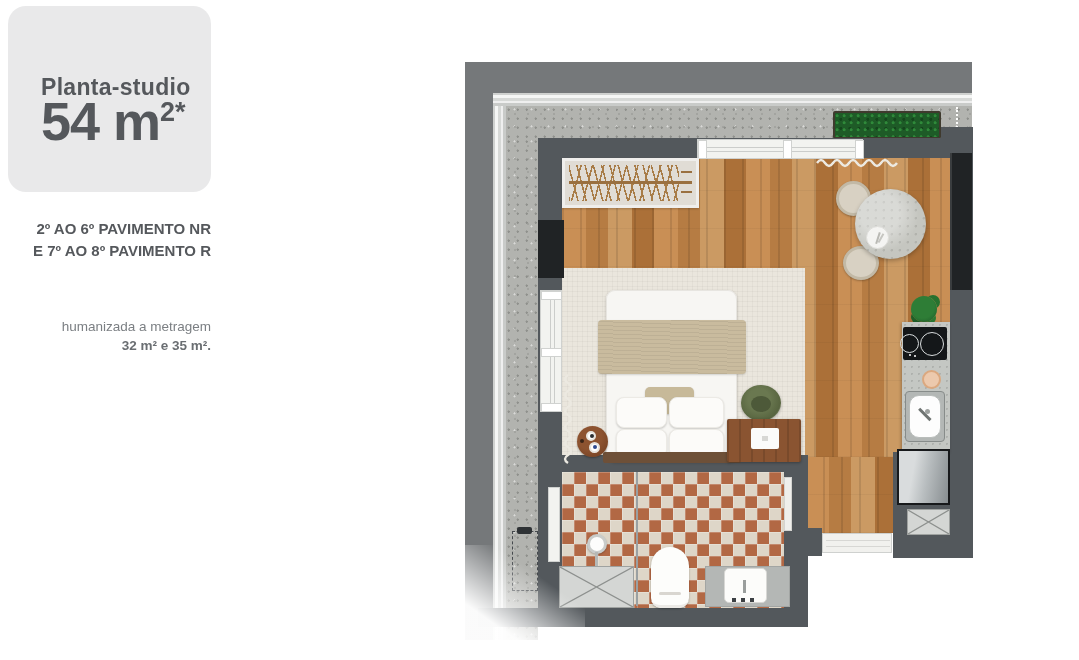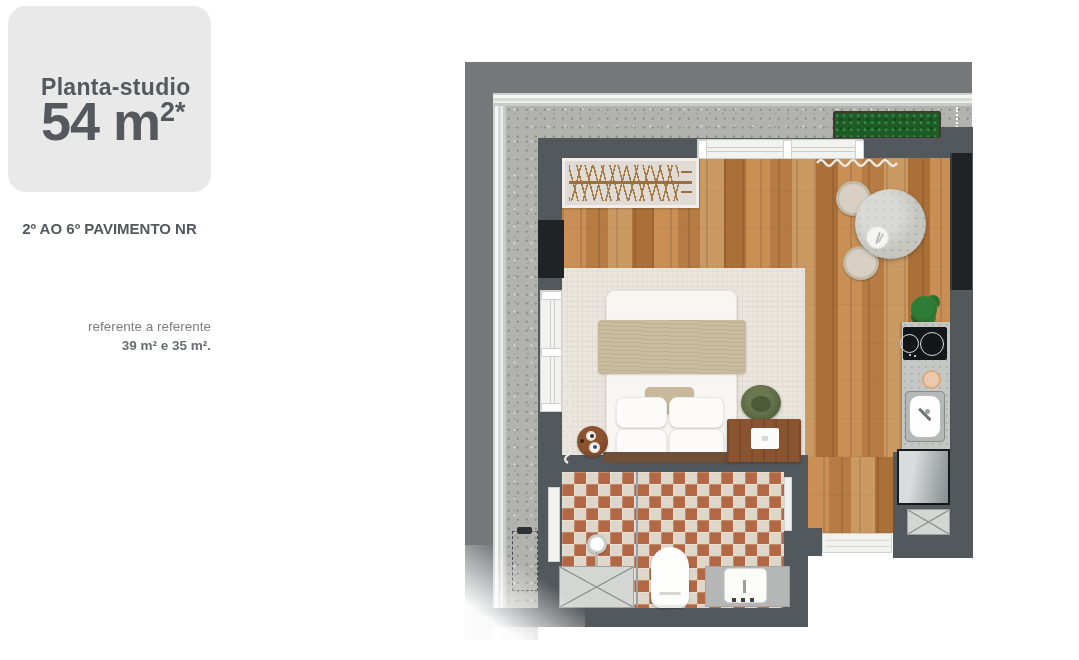--- a/index.html
+++ b/index.html
@@ -5,21 +5,21 @@
   html,body{margin:0;padding:0;background:#fff;}
   .stage{position:relative;width:1079px;height:660px;background:#fff;overflow:hidden;
          font-family:"Liberation Sans",sans-serif;}
   .abs{position:absolute;}
 
   
   .card{left:8px;top:6px;width:203px;height:186px;background:var(--card-bg);border-radius:18px;}
   .card-title{left:33px;top:52px;font-size:23px;font-weight:700;color:var(--ink);letter-spacing:.3px;margin-top:16px;}
   .card-area{left:33px;top:84px;font-size:54px;font-weight:700;color:var(--ink);letter-spacing:-1px;}
   .card-area sup{font-size:27px;letter-spacing:0;}
-  .floors{left:8px;top:218px;width:203px;text-align:center;font-size:15px;font-weight:700;
+  .floors{left:8px;top:218px;width:203px;text-align:right;font-size:15px;font-weight:700;
           color:var(--ink);line-height:22px;}
   .disclaimer{left:8px;top:317px;width:203px;text-align:right;font-size:13.5px;
           color:var(--ink-soft);line-height:19px;}
   .disclaimer .strong{font-weight:700;color:#6a6e72;}
 
   
   .facade{background:var(--facade);}
   .wall{background:var(--wall);}
   .panel-dark{background:var(--panel-dark);}
   .molding-h{background:linear-gradient(180deg,#cfd1cf 0 2px,#f5f6f5 2px 5px,#d7d9d7 5px 8px,
@@ -60,25 +60,26 @@
 
 <div class="stage">
 
   <div class="abs card">
     <div class="abs card-title">Planta-studio</div>
     <div class="abs card-area"><span>54 m</span><sup>2*</sup></div>
   </div>
 
   <div class="abs floors">
     <div>2º AO 6º PAVIMENTO NR</div>
+    <div>E 7º AO 8º PAVIMENTO R</div>
   </div>
 
   <div class="abs disclaimer">
-    <div>referente a referente</div>
-    <div class="strong">39 m² e 35 m².</div>
+    <div>humanizada a metragem</div>
+    <div class="strong">32 m² e 35 m².</div>
   </div>
 
   <div class="abs" style="left:0;top:0;width:1079px;height:660px;">
 
     <div class="abs facade" style="left:465px;top:62px;width:507px;height:31px;"></div>
     <div class="abs facade" style="left:465px;top:93px;width:28px;height:547px;"></div>
     <div class="abs molding-h" style="left:493px;top:93px;width:479px;height:13px;"></div>
     <div class="abs molding-v" style="left:493px;top:106px;width:13px;height:534px;"></div>
     <div class="abs concrete" style="left:506px;top:106px;width:466px;height:32px;"></div>
     <div class="abs concrete" style="left:506px;top:138px;width:32px;height:502px;"></div>

